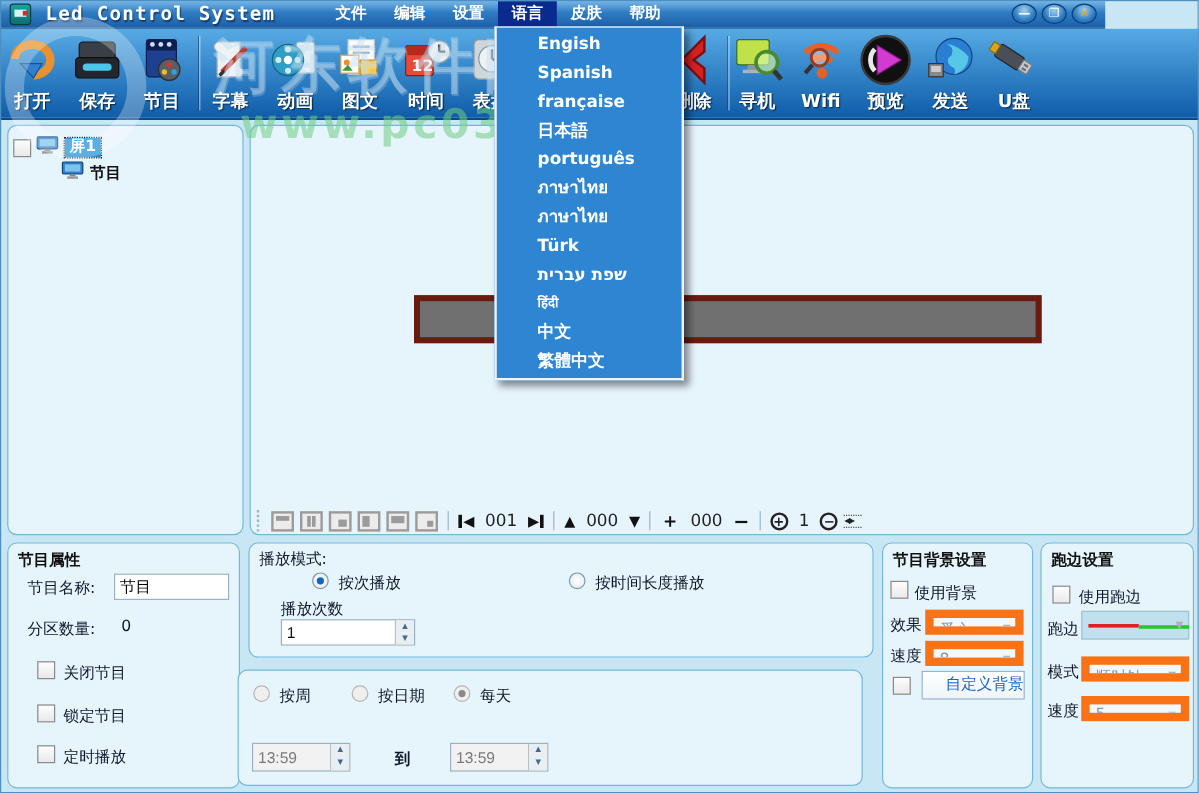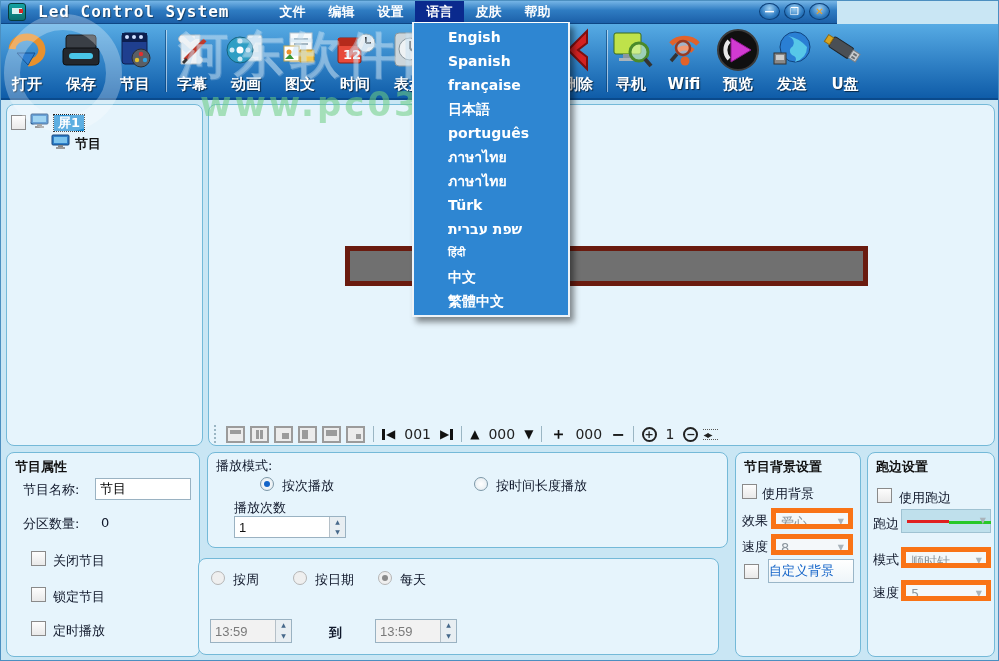--- a/index.html
+++ b/index.html
@@ -2,21 +2,21 @@
 <html><head>
 <meta charset="utf-8">
 <style>
   *{box-sizing:border-box;margin:0;padding:0}
   html,body{width:999px;height:661px}
   body{position:relative;overflow:hidden;background:#c9e6f4;
        font-family:"DejaVu Sans","Liberation Sans",sans-serif;font-size:13px;color:#111}
   .frame{position:absolute;inset:0;border:1px solid #4c8fc0;pointer-events:none;z-index:50}
 
   
-  .titlebar{position:absolute;left:0;top:0;width:837px;height:24px;
+  .titlebar{position:absolute;left:0;top:0;width:921px;height:24px;
     background:linear-gradient(#7dbbea,#2f7cc2 45%,#1b5fa8);border-bottom:1px solid #0d4685}
   .app-icon{position:absolute;left:8px;top:3px;width:18px;height:18px;border-radius:3px;
     background:linear-gradient(#15a3a3,#0a6f6f);border:1px solid #063d3d}
   .app-icon i{position:absolute;left:3px;top:4px;width:10px;height:6px;background:#d9f2f2;display:block}
   .app-icon b{position:absolute;left:10px;top:5px;width:4px;height:4px;background:#d42a2a;display:block}
   .title-text{position:absolute;left:38px;top:2px;color:#fff;font-weight:bold;font-size:16px;
     letter-spacing:1px;font-family:"DejaVu Sans Mono","Liberation Mono",monospace;
     text-shadow:1px 1px 1px rgba(0,0,0,.45)}
   .menubar{position:absolute;left:268px;top:1px;display:flex}
   .menu-item{width:49px;height:22px;line-height:22px;text-align:center;color:#fff;
@@ -84,29 +84,29 @@
   .spin.dis{background:#f2f2f2}
   .spin.dis input{color:#7a7a7a}
   .spincol{width:16px;border-left:1px solid #b5c0c8;display:flex;flex-direction:column}
   .spincol span{flex:1;background:#e8eef2;font-size:6px;line-height:9px;text-align:center;color:#46688a}
   .radio{position:absolute;width:14px;height:14px;border-radius:50%;border:1px solid #7d98a8;
     background:radial-gradient(#fff,#dfe8ee)}
   .radio.sel::after{content:"";position:absolute;left:3px;top:3px;width:6px;height:6px;border-radius:50%;
     background:#1464c8}
   .radio.dis{border-color:#b5b5b5;background:#efefef}
   .radio.dis.sel::after{background:#8a8a8a}
-  .combo{position:absolute;height:21px;border:5px solid #f97316;background:#f4f8fa;color:#8a959d;
+  .combo{position:absolute;height:21px;border:7px solid #f97316;background:#f4f8fa;color:#8a959d;
     font-size:13px;padding:1px 18px 0 5px;white-space:nowrap;overflow:hidden}
   .combo::after{content:"▼";position:absolute;right:4px;top:4px;font-size:8px;color:#aab4bb}
   .runline{position:absolute;height:24px;border:1px solid #9fc2d2;background:#bfe0ec}
   .runline::after{content:"▼";position:absolute;right:4px;top:6px;font-size:8px;color:#aab4bb}
   .runline .red{position:absolute;left:5px;top:10px;width:42px;height:3px;background:#e02020}
   .runline .green{position:absolute;left:47px;top:11px;width:42px;height:3px;background:#28c828}
   .btn{position:absolute;border:1px solid #9ab6c8;background:linear-gradient(#fff,#eef5f9);
-    color:#1464c8;font-size:13px;text-align:left}
+    color:#1464c8;font-size:13px;text-align:right}
 
   
   .lang-menu{position:absolute;left:412px;top:22px;width:158px;z-index:10;background:#2e86d2;
     border:2px solid #edf3f8;border-top:1px solid #fff;box-shadow:4px 5px 6px rgba(0,0,0,.45);padding:2px 0}
   .lang-item{height:24px;line-height:24px;padding-left:34px;color:#ffffff;font-weight:bold;font-size:14px}
   .lang-item.small{font-size:11px}
 </style>
 </head>
 <body>
 

